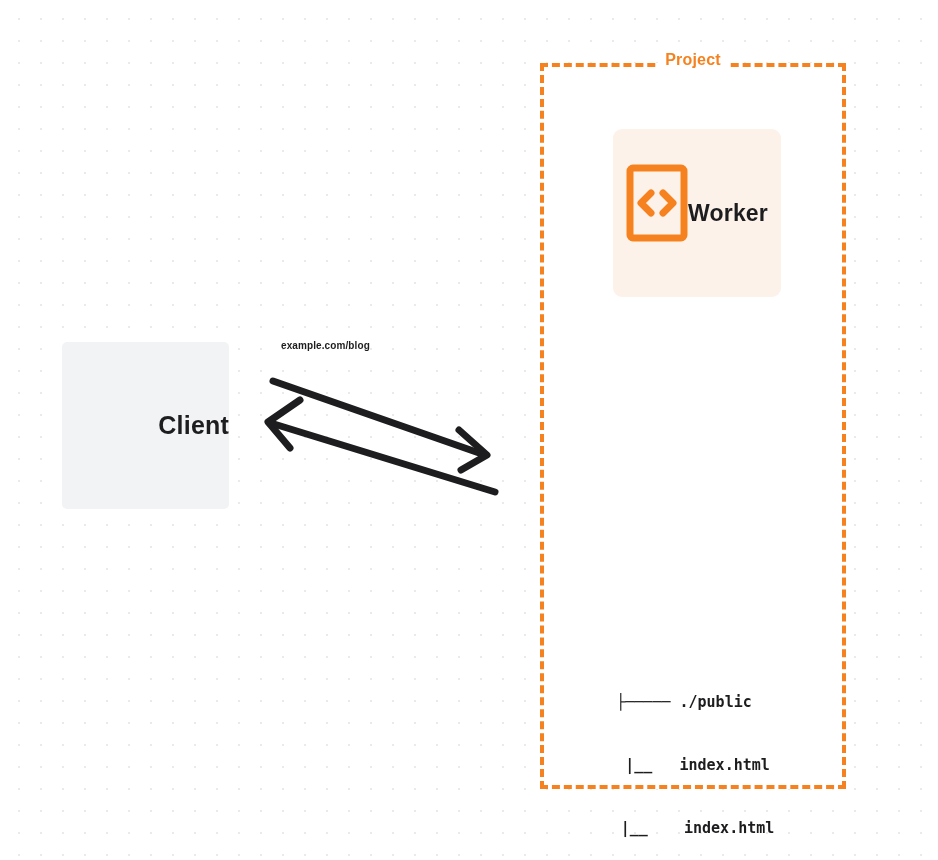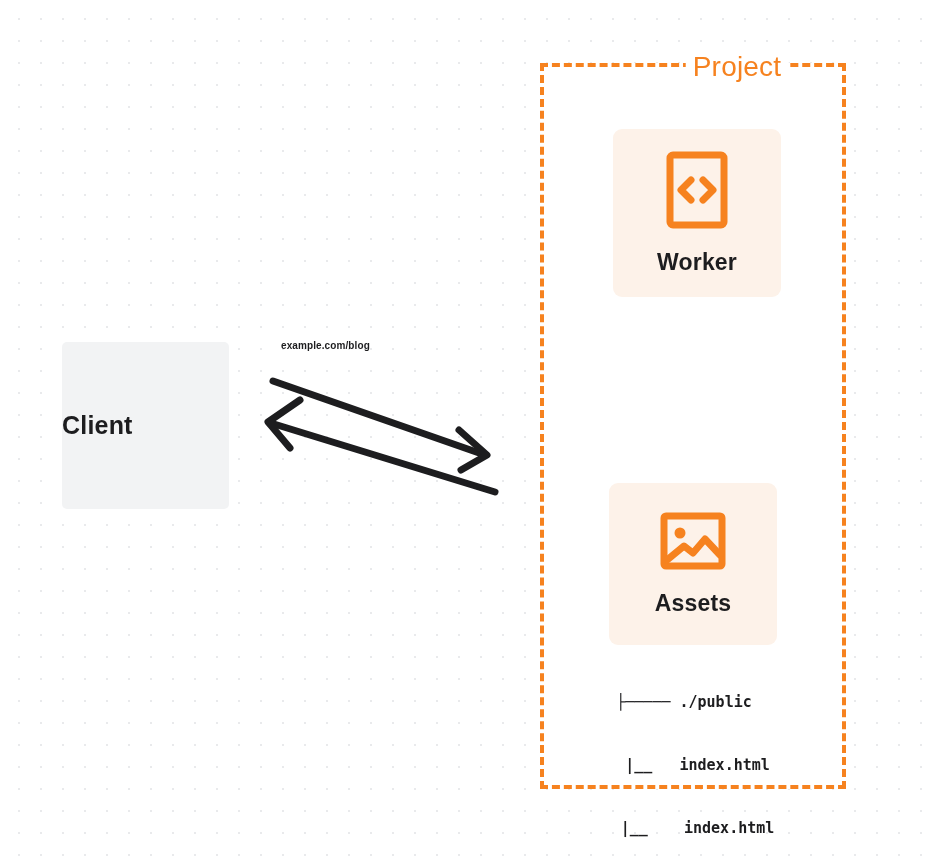--- a/index.html
+++ b/index.html
@@ -26,21 +26,21 @@
   .client-box {
     position: absolute;
     left: 62px;
     top: 342px;
     width: 167px;
     height: 167px;
     background: #f2f3f4;
     border-radius: 5px;
     display: flex;
     align-items: center;
-    justify-content: flex-start;
+    justify-content: flex-end;
   }
   .client-label {
     font-size: 25px;
     font-weight: bold;
     color: #1d1d1f;
     letter-spacing: .2px;
   }
 
   
   #arrows {
@@ -73,36 +73,35 @@
     box-sizing: border-box;
     background: #ffffff;
   }
   .project-title {
     position: absolute;
     left: 50%;
     top: -16px;
     transform: translateX(-50%);
     background: #ffffff;
     padding: 0 7px;
-    font-size: 28px;
-    font-weight: normal;
+    font-size: 16px;
+    font-weight: bold;
     color: #f6821f;
     white-space: nowrap;
     letter-spacing: .2px;
-    margin-left: 44px;
   }
 
   
   .card {
     position: absolute;
     width: 168px;
     background: #fdf2e9;
     border-radius: 9px;
     display: flex;
-    flex-direction: column;
+    flex-direction: row;
     align-items: center;
   }
   .card-worker {
     left: 613px;
     top: 129px;
     height: 168px;
     justify-content: center;
   }
   .card-assets {
     left: 609px;
@@ -169,30 +168,20 @@
     <span class="card-icon">
       <svg width="62" height="78" viewBox="0 0 62 78" xmlns="http://www.w3.org/2000/svg">
         <rect x="4" y="4" width="54" height="70" rx="3" fill="none" stroke="#f6821f" stroke-width="7"></rect>
         <polyline points="25,29 15,39 25,49" fill="none" stroke="#f6821f" stroke-width="7" stroke-linecap="round" stroke-linejoin="round"></polyline>
         <polyline points="37,29 47,39 37,49" fill="none" stroke="#f6821f" stroke-width="7" stroke-linecap="round" stroke-linejoin="round"></polyline>
       </svg>
     </span>
     <span class="card-label">Worker</span>
   </div>
 
-  <div class="card card-assets">
-    <span class="card-icon">
-      <svg width="66" height="58" viewBox="0 0 66 58" xmlns="http://www.w3.org/2000/svg">
-        <rect x="4" y="4" width="58" height="50" rx="2" fill="none" stroke="#f6821f" stroke-width="7"></rect>
-        <circle cx="20" cy="21" r="5.5" fill="#f6821f"></circle>
-        <polyline points="7,48 24,34 33,41 45,27 60,43" fill="none" stroke="#f6821f" stroke-width="7" stroke-linecap="round" stroke-linejoin="round"></polyline>
-      </svg>
-    </span>
-    <span class="card-label">Assets</span>
-  </div>
 
   <div class="file-tree">
     <span class="tree-row">├───── ./public</span>
     <span class="tree-row">   |__   index.html</span>
     <span class="tree-row">   |__    index.html</span>
     
   </div>
 
 </div>
 

